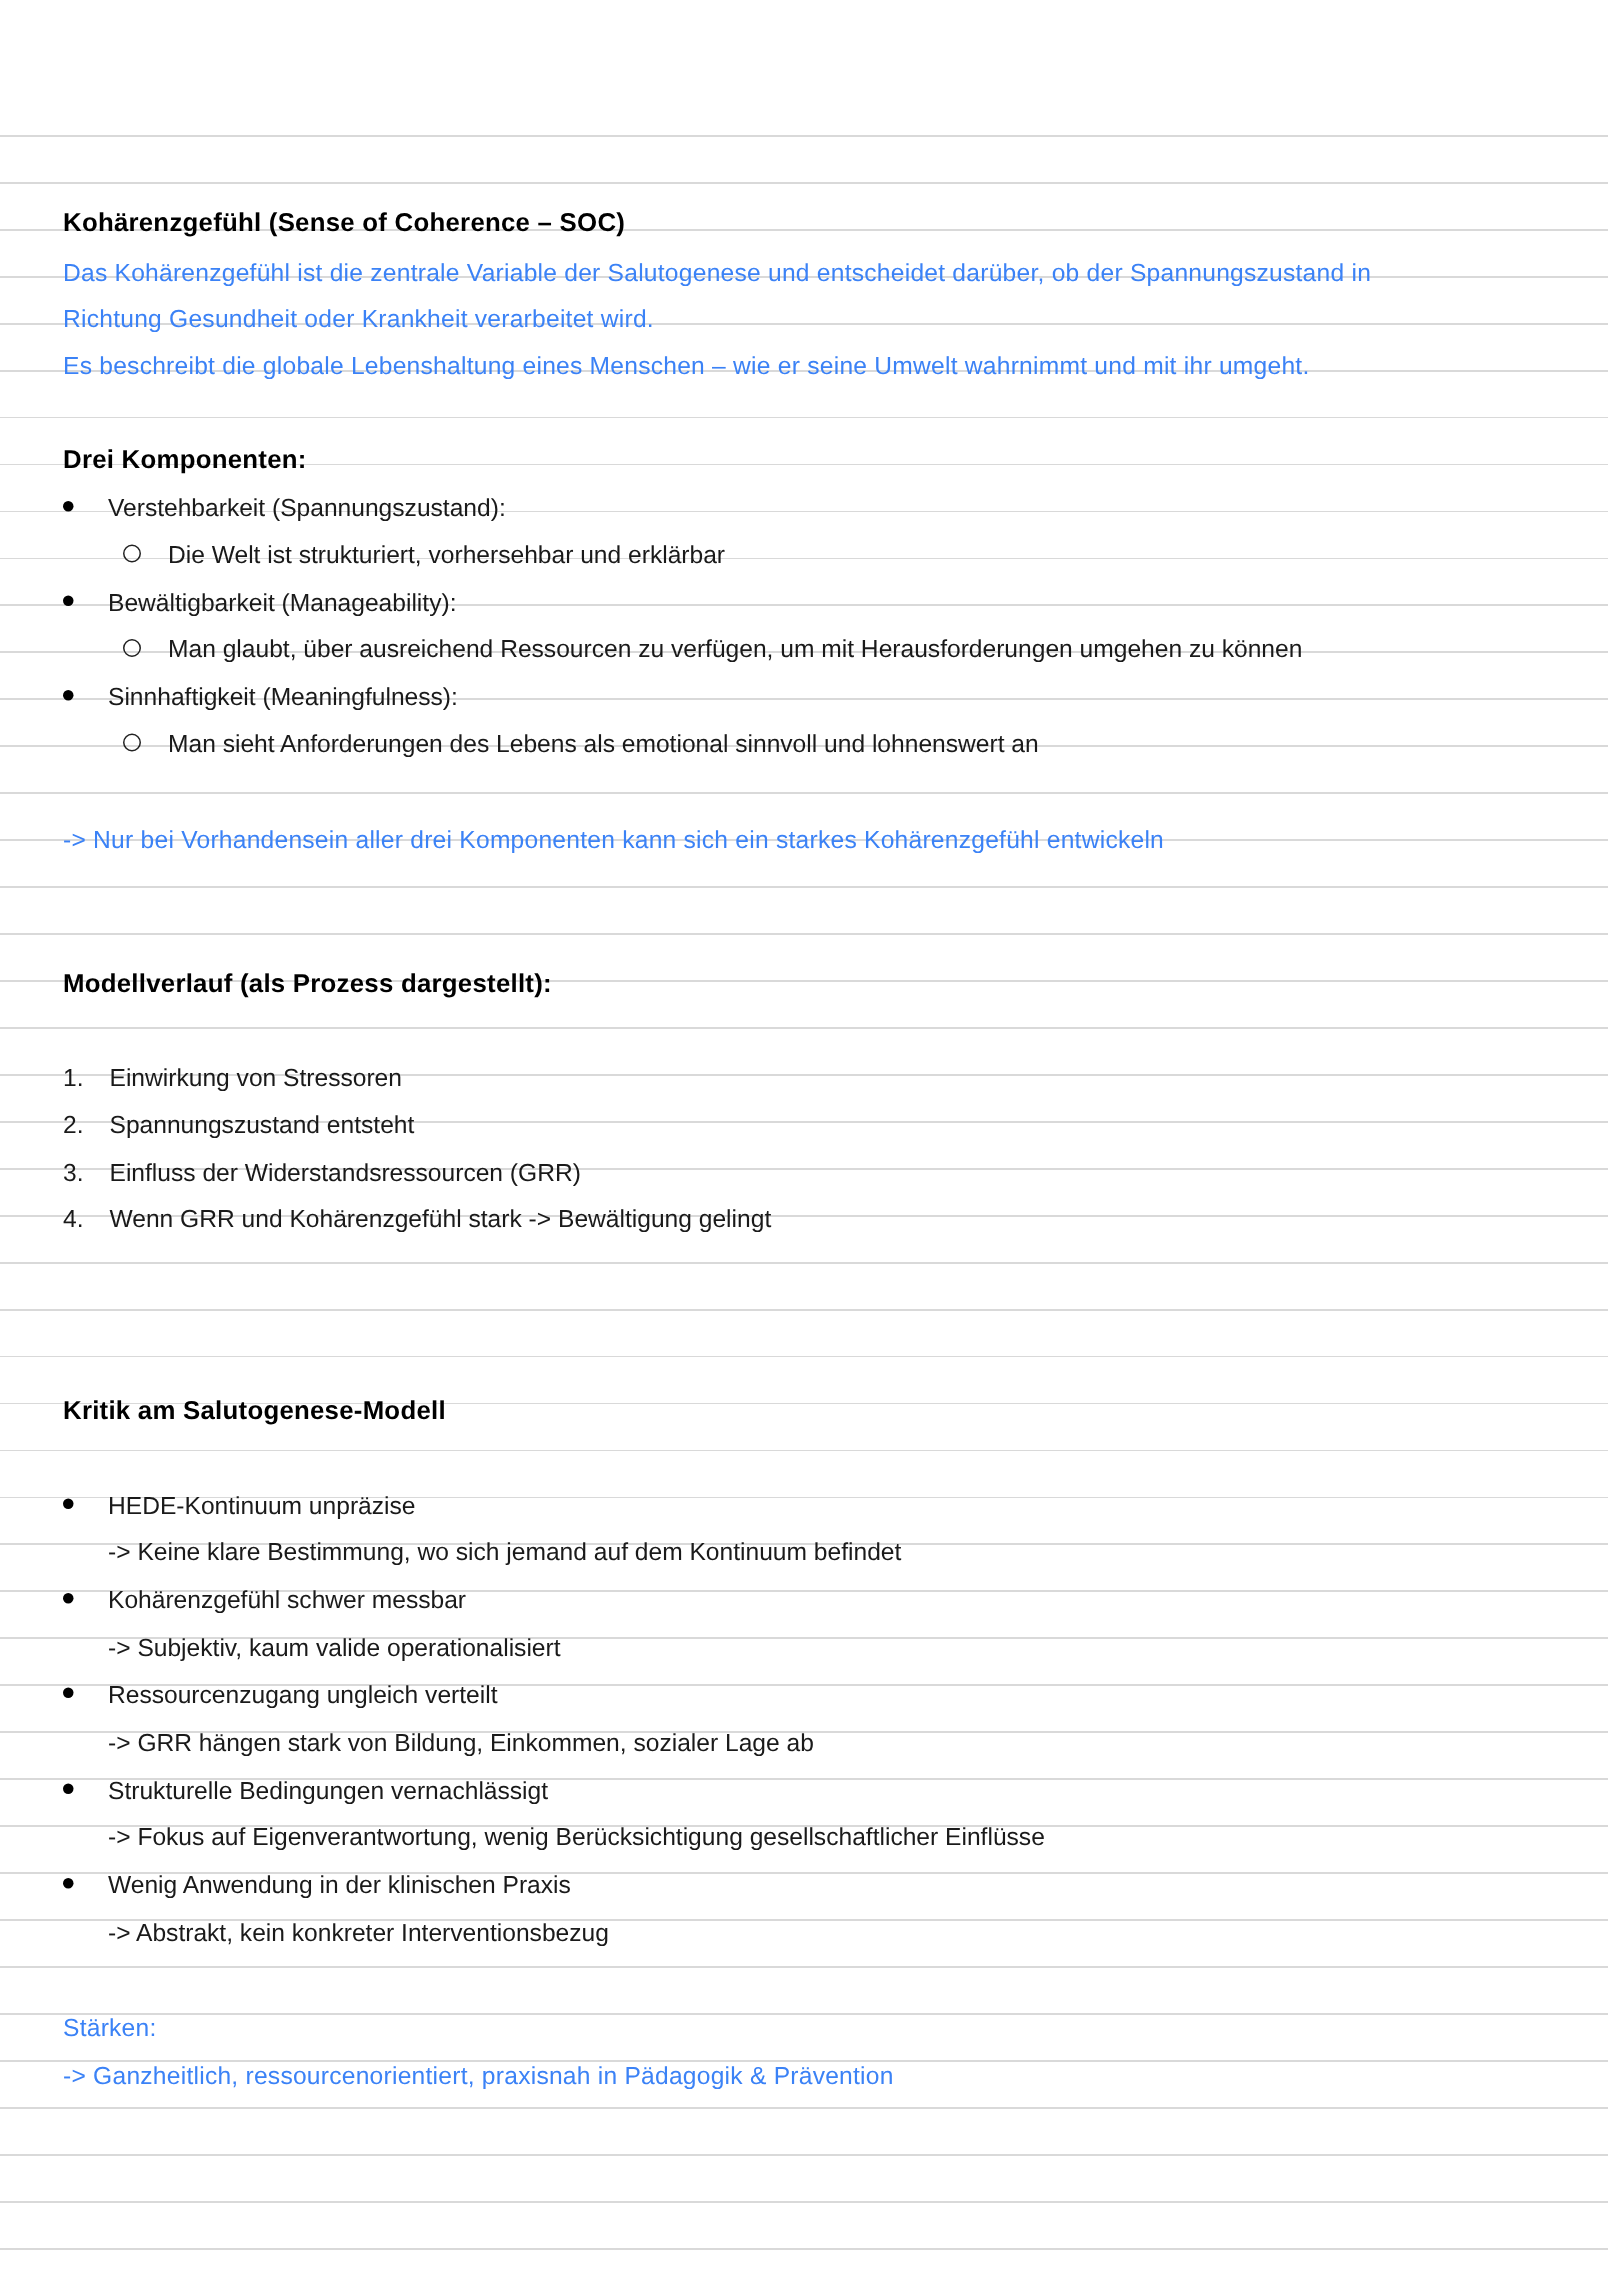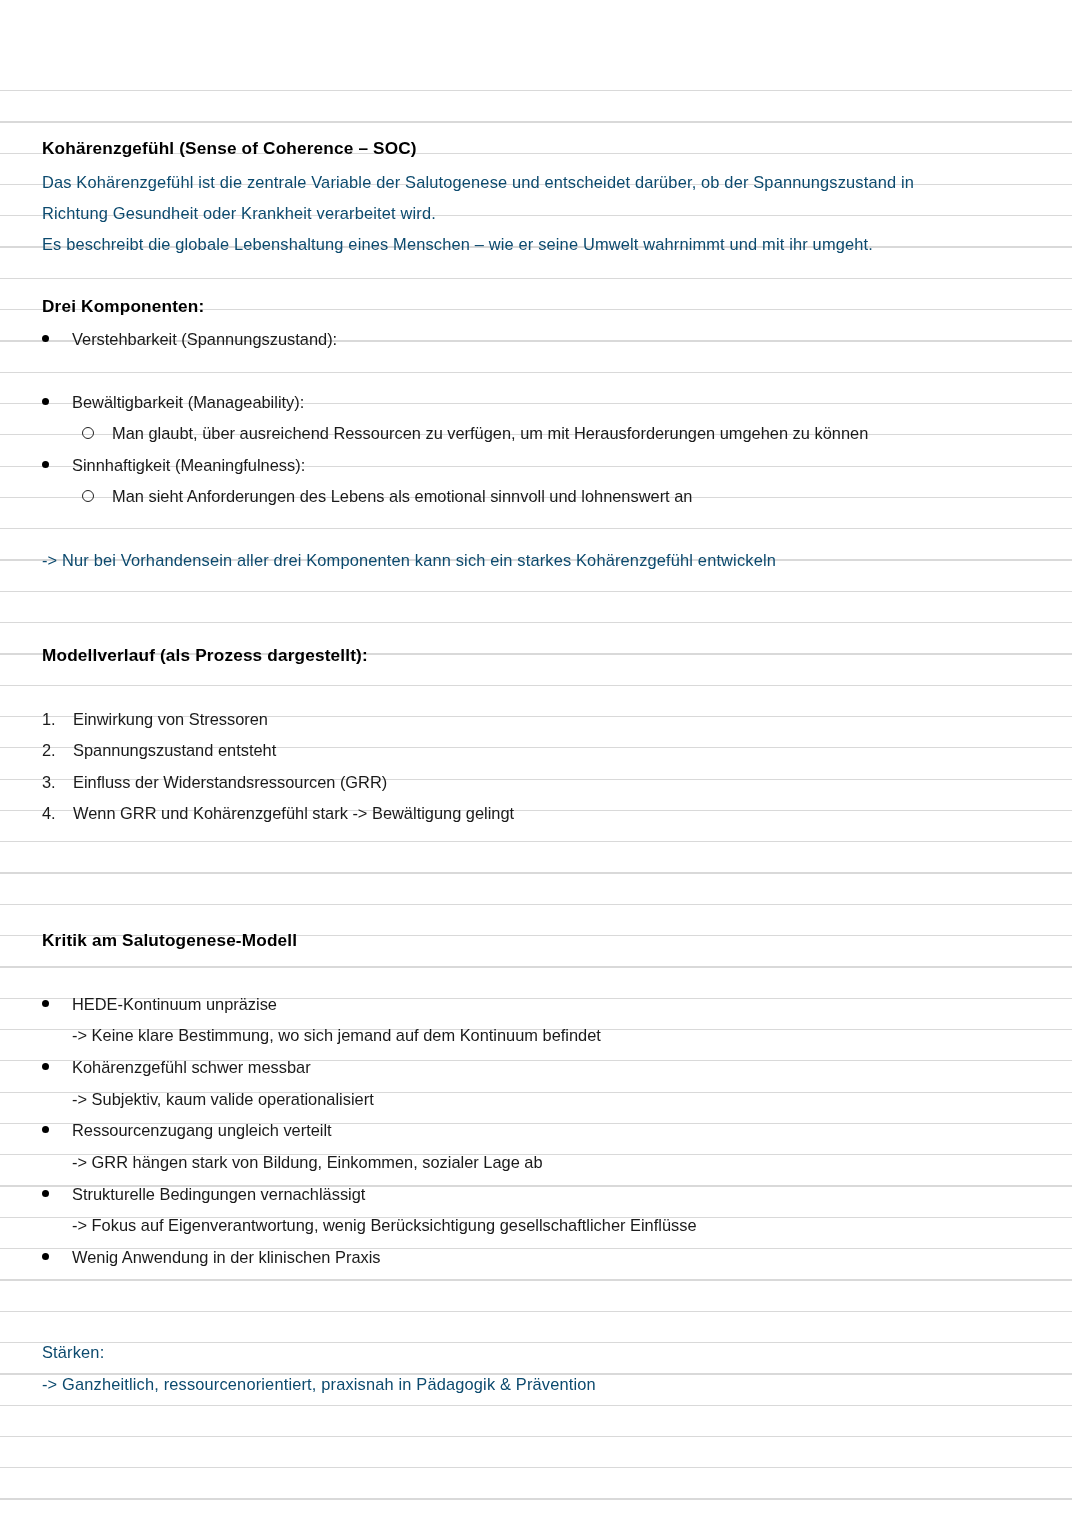--- a/index.html
+++ b/index.html
@@ -40,21 +40,21 @@
     top: 0;
     width: 1080px;
     height: 1223px;
   }
   .ln {
     position: absolute;
     left: 42px;
     white-space: nowrap;
     font-size: 16.4px;
     line-height: 20px;
-    color: #0c4a6e;
+    color: #3b82f6;
     letter-spacing: 0.01em;
   }
   .h {
     font-weight: bold;
     font-size: 17.2px;
     color: #000000;
   }
   .bullet-row {
     position: absolute;
     left: 42px;
@@ -116,20 +116,23 @@
     <div class="ln" style="top:203px;">Richtung Gesundheit oder Krankheit verarbeitet wird.</div>
 
     <div class="ln" style="top:234px;">Es beschreibt die globale Lebenshaltung eines Menschen – wie er seine Umwelt wahrnimmt und mit ihr umgeht.</div>
 
     <div class="ln h" style="top:296px;">Drei Komponenten:</div>
 
     <div class="bullet-row" style="top:329px;">
       <span class="disc"></span><span>Verstehbarkeit (Spannungszustand):</span>
     </div>
 
+    <div class="bullet-row sub2-indent" style="top:360px;">
+      <span class="circ"></span><span>Die Welt ist strukturiert, vorhersehbar und erklärbar</span>
+    </div>
 
     <div class="bullet-row" style="top:392px;">
       <span class="disc"></span><span>Bewältigbarkeit (Manageability):</span>
     </div>
 
     <div class="bullet-row sub2-indent" style="top:423px;">
       <span class="circ"></span><span>Man glaubt, über ausreichend Ressourcen zu verfügen, um mit Herausforderungen umgehen zu können</span>
     </div>
 
     <div class="bullet-row" style="top:455px;">
@@ -179,19 +182,20 @@
     <div class="bullet-row sub-indent" style="top:1152px;">-&gt; GRR hängen stark von Bildung, Einkommen, sozialer Lage ab</div>
 
     <div class="bullet-row" style="top:1184px;">
       <span class="disc"></span><span>Strukturelle Bedingungen vernachlässigt</span>
     </div>
     <div class="bullet-row sub-indent" style="top:1215px;">-&gt; Fokus auf Eigenverantwortung, wenig Berücksichtigung gesellschaftlicher Einflüsse</div>
 
     <div class="bullet-row" style="top:1247px;">
       <span class="disc"></span><span>Wenig Anwendung in der klinischen Praxis</span>
     </div>
+    <div class="bullet-row sub-indent" style="top:1279px;">-&gt; Abstrakt, kein konkreter Interventionsbezug</div>
 
     <div class="ln" style="top:1342px;">Stärken:</div>
 
     <div class="ln" style="top:1374px;">-&gt; Ganzheitlich, ressourcenorientiert, praxisnah in Pädagogik &amp; Prävention</div>
 
   </div>
 </div>
 
 </body></html>

